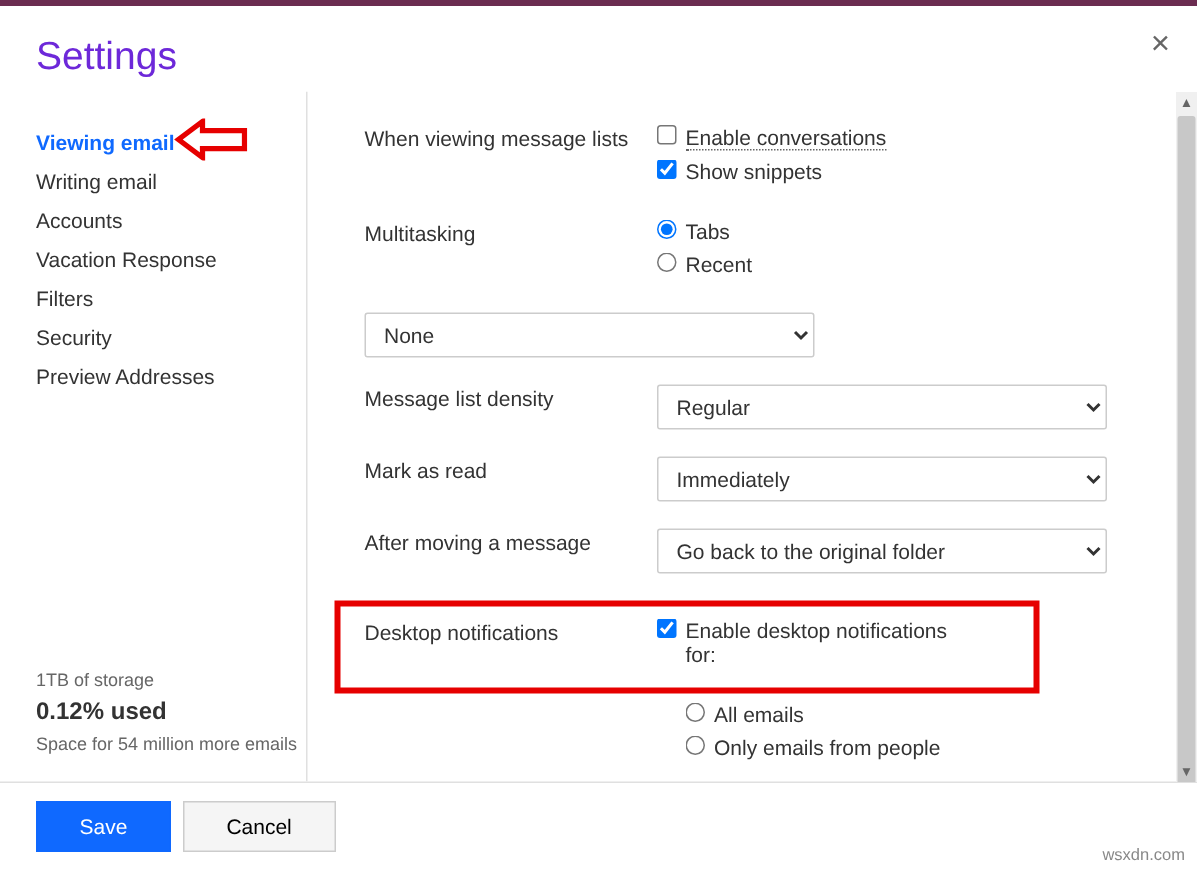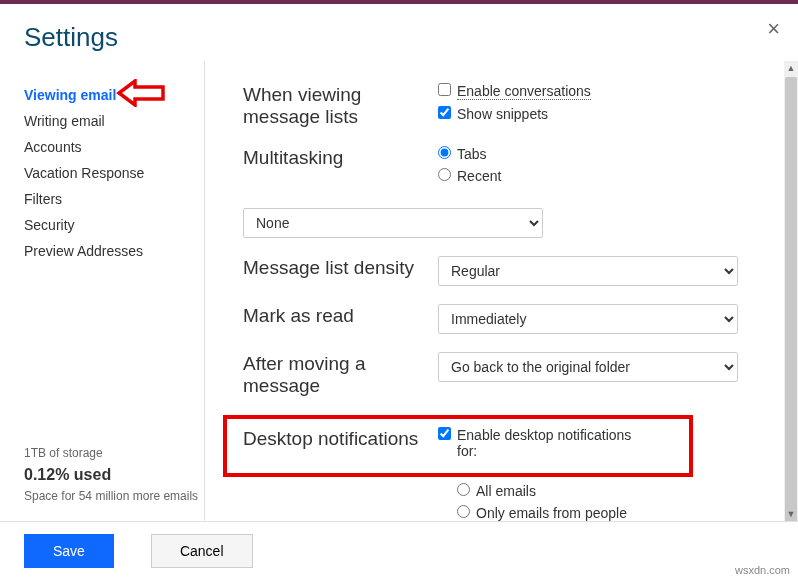--- a/index.html
+++ b/index.html
@@ -33,21 +33,21 @@
       right: 18px;
       font-size: 22px;
       color: #666;
       cursor: pointer;
       line-height: 1;
       font-weight: 300;
     }
     .title {
       font-size: 26px;
       font-weight: 300;
-      color: #0c4a6e;
+      color: #6d28d9;
       padding: 18px 24px 8px 24px;
     }
     .content {
       flex: 1;
       display: flex;
       overflow: hidden;
     }
     .sidebar {
       width: 204px;
       padding: 22px 0 0 24px;
@@ -123,21 +123,21 @@
       border-radius: 2px;
     }
     .setting-row {
       display: flex;
       align-items: flex-start;
       margin-bottom: 18px;
       padding-right: 40px;
     }
     .setting-label {
       width: 195px;
-      font-size: 19px;
+      font-size: 14px;
       color: #333;
       padding-top: 1px;
       flex-shrink: 0;
     }
     .setting-controls {
       flex: 1;
     }
     .control-line {
       display: flex;
       align-items: flex-start;
@@ -173,21 +173,21 @@
       margin-bottom: 0;
     }
     .indented-options {
       padding-left: 214px;
       margin-top: -2px;
     }
     .footer {
       border-top: 1px solid #e0e0e0;
       padding: 12px 0 12px 24px;
       display: flex;
-      gap: 37px;
+      gap: 8px;
       background: #fff;
     }
     .btn {
       padding: 8px 28px;
       font-size: 14px;
       border: 1px solid #ccc;
       background: #f5f5f5;
       cursor: pointer;
     }
     .btn-primary {

